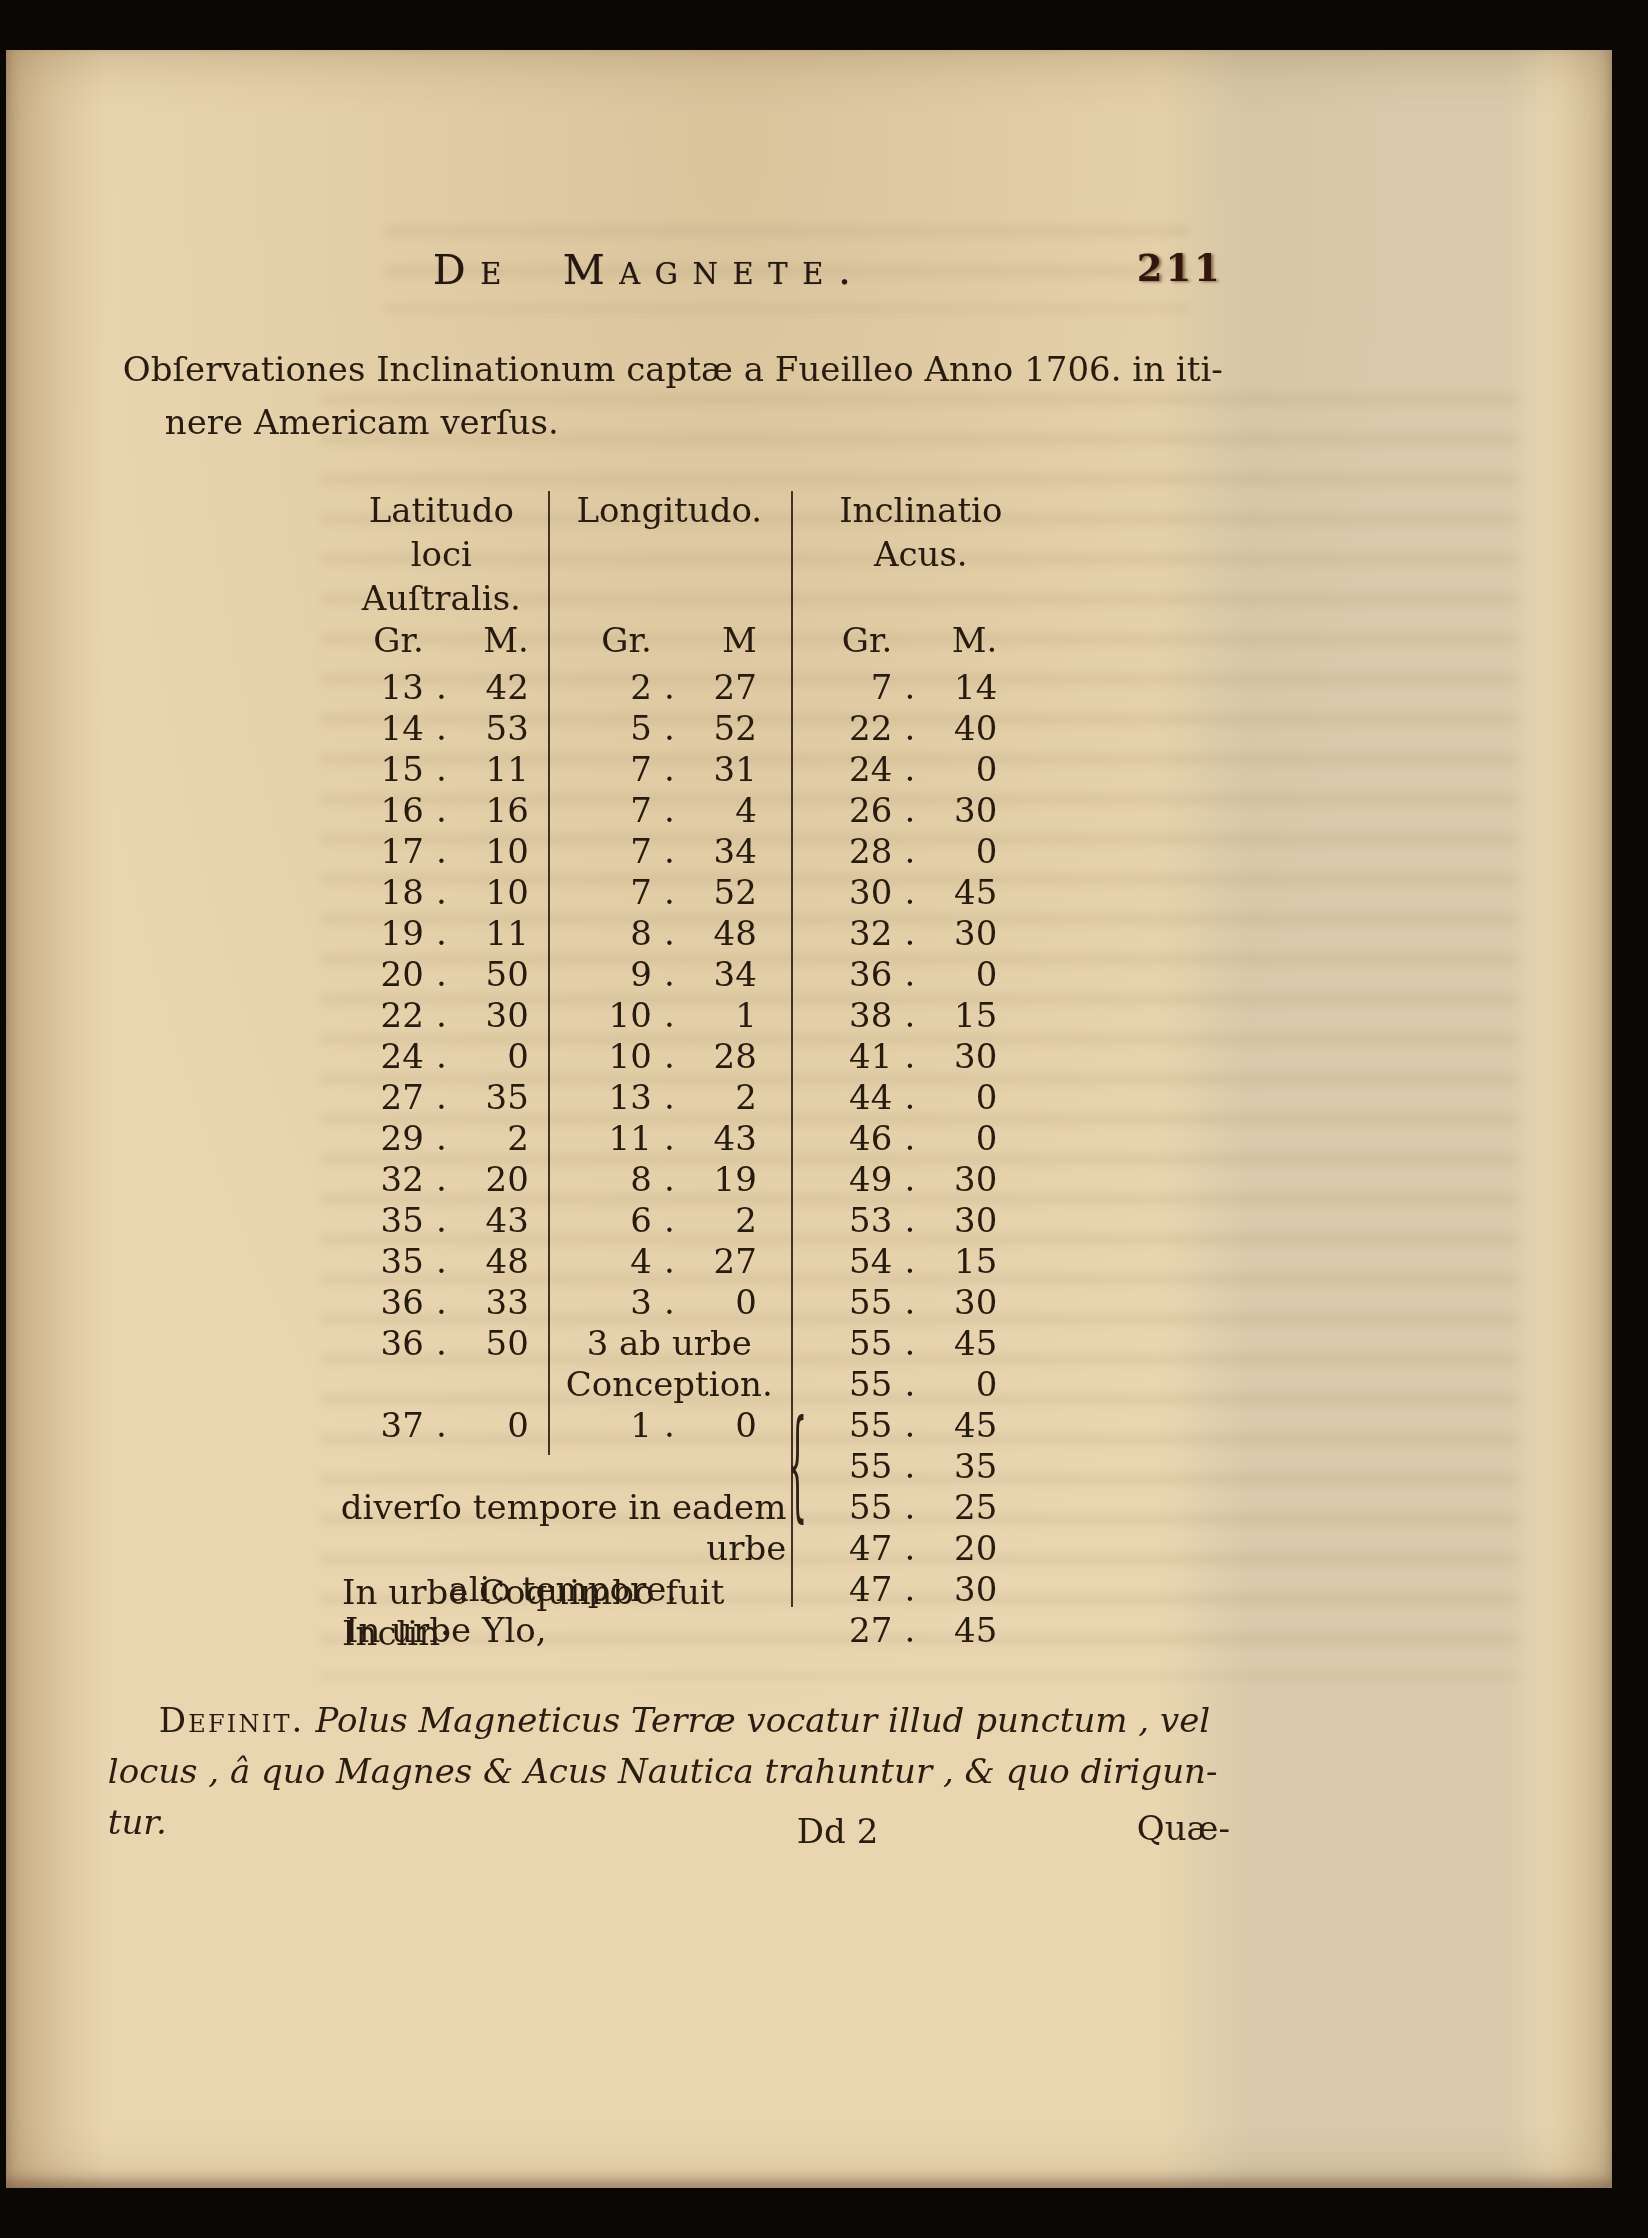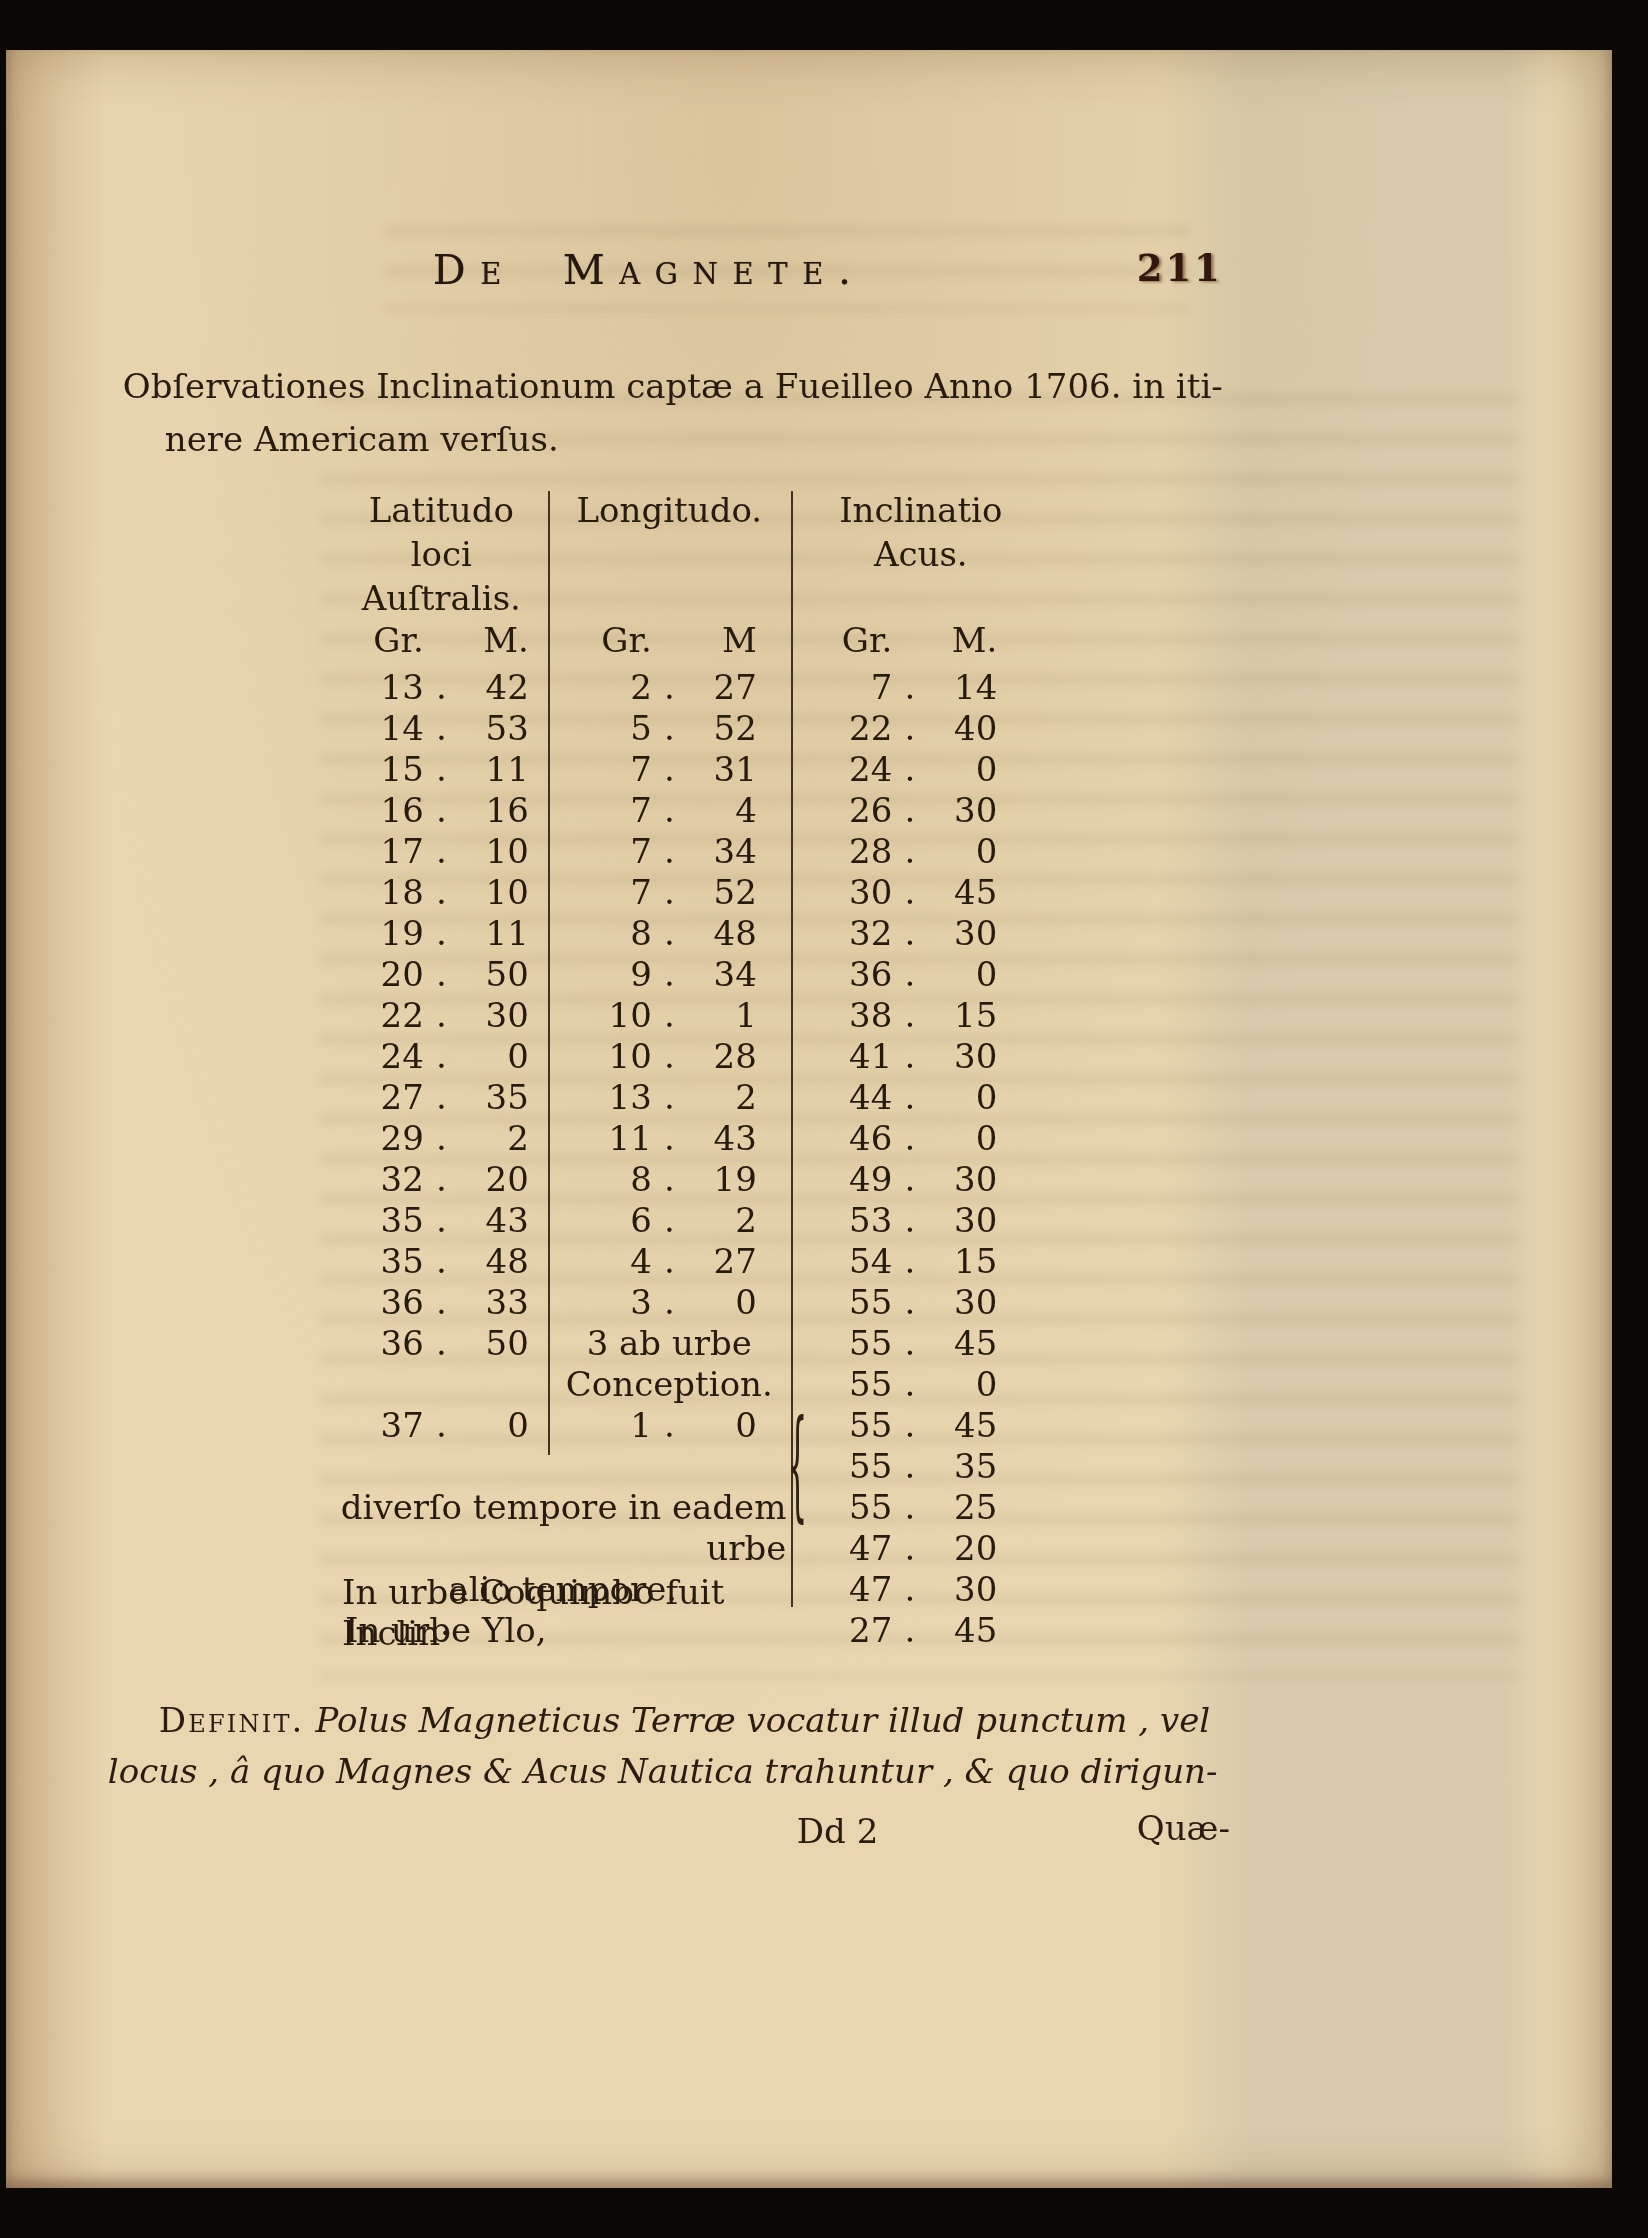--- a/index.html
+++ b/index.html
@@ -14,21 +14,21 @@
            radial-gradient(ellipse at 45% 4%, rgba(122,84,34,.14), rgba(122,84,34,0) 55%);
          box-shadow: inset 0 0 58px rgba(90,58,22,.28), inset 0 -7.3px 13px rgba(60,20,24,.35);}
   .ghost{position:absolute;filter:blur(3.7px);opacity:.55;pointer-events:none;
          background:repeating-linear-gradient(180deg, rgba(122,100,62,.14) 0 11.7px, rgba(0,0,0,0) 11.7px 40px);}
   .g1{left:314px;top:343px;width:1198px;height:1286px;}
   .g2{left:380px;top:175px;width:804px;height:88px;}
   .title{position:absolute;left:427px;top:196px;font-size:41px;font-variant:small-caps;
          letter-spacing:14.6px;word-spacing:19px;color:#241810;text-shadow:0 0 0.7px rgba(36,20,8,.6);}
   .pagenum{position:absolute;left:1131px;top:196px;font-size:37px;font-weight:bold;color:#32170f;
            letter-spacing:2.9px;text-shadow:2.2px 0.7px 2.9px rgba(90,40,20,.6);}
-  .intro{position:absolute;left:117px;top:310px;width:1169px;font-size:34px;line-height:53px;color:#281b10;}
+  .intro{position:absolute;left:117px;top:293px;width:1169px;font-size:34px;line-height:53px;color:#281b10;}
   .intro .l2{padding-left:42px;}
   
   .obstable{position:absolute;left:329px;top:438px;width:716px;font-size:34px;color:#271a0e;}
   .vrule{position:absolute;width:2.2px;background:#2e2114;opacity:.9;}
   .vr1{left:213px;top:2.9px;height:964px;}
   .vr2{left:456px;top:2.9px;height:1116px;}
   .thead{display:flex;}
   .thcell{text-align:center;line-height:44px;height:132px;}
   .th1{width:213px;} .th2{width:243px;} .th3{width:260px;}
   .unitrow{display:flex;height:47px;}
@@ -475,20 +475,21 @@
         <span>{</span>
       </div>
     </div>
 
     <div class="definit">
       <div class="l1">
         <span class="lbl">Definit.</span>
         <span class="it">Polus Magneticus Terræ vocatur illud punctum , vel</span>
       </div>
       <div class="it">locus , â quo Magnes &amp; Acus Nautica trahuntur , &amp; quo dirigun-</div>
+      <div class="it">tur.</div>
     </div>
 
     <div class="footerline">
       <span class="sig">Dd 2</span>
       <span class="catch">Quæ-</span>
     </div>
   </div>
 </div>
 
 

